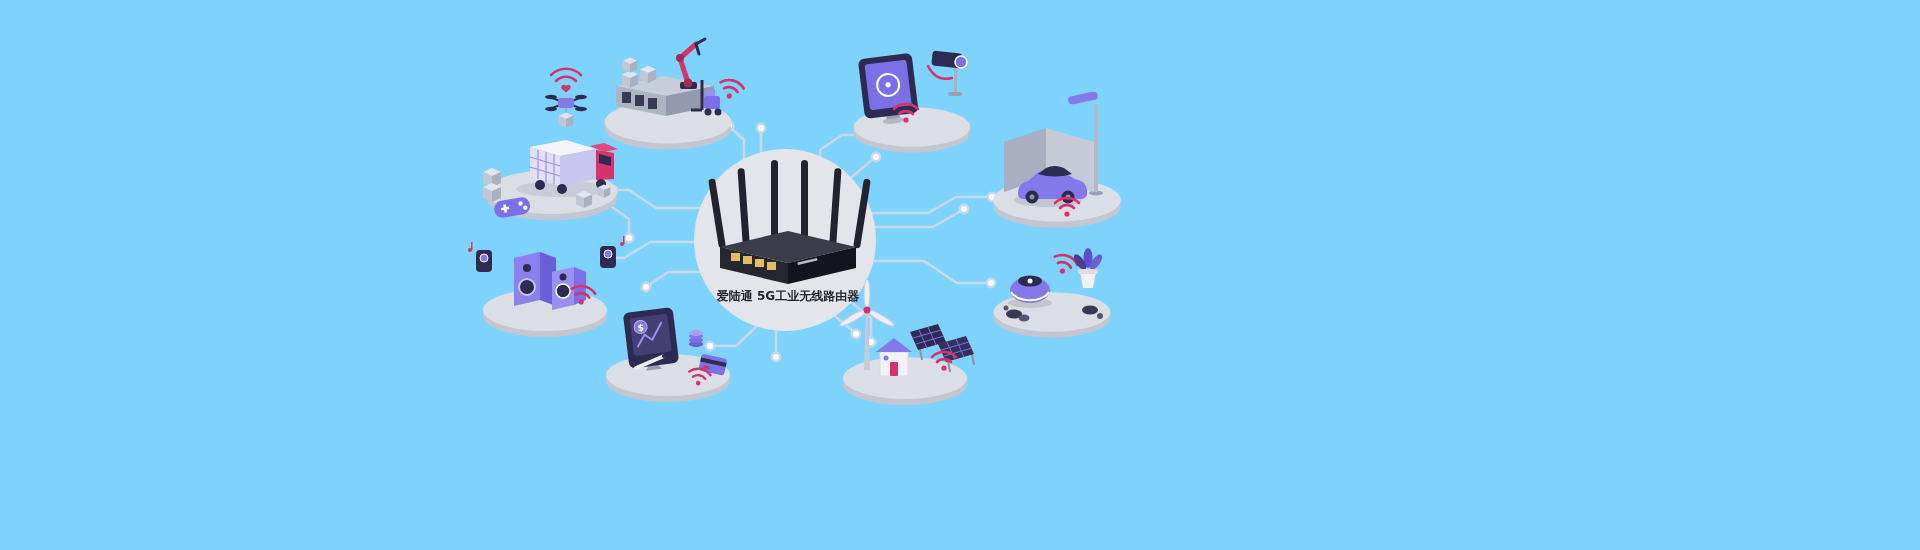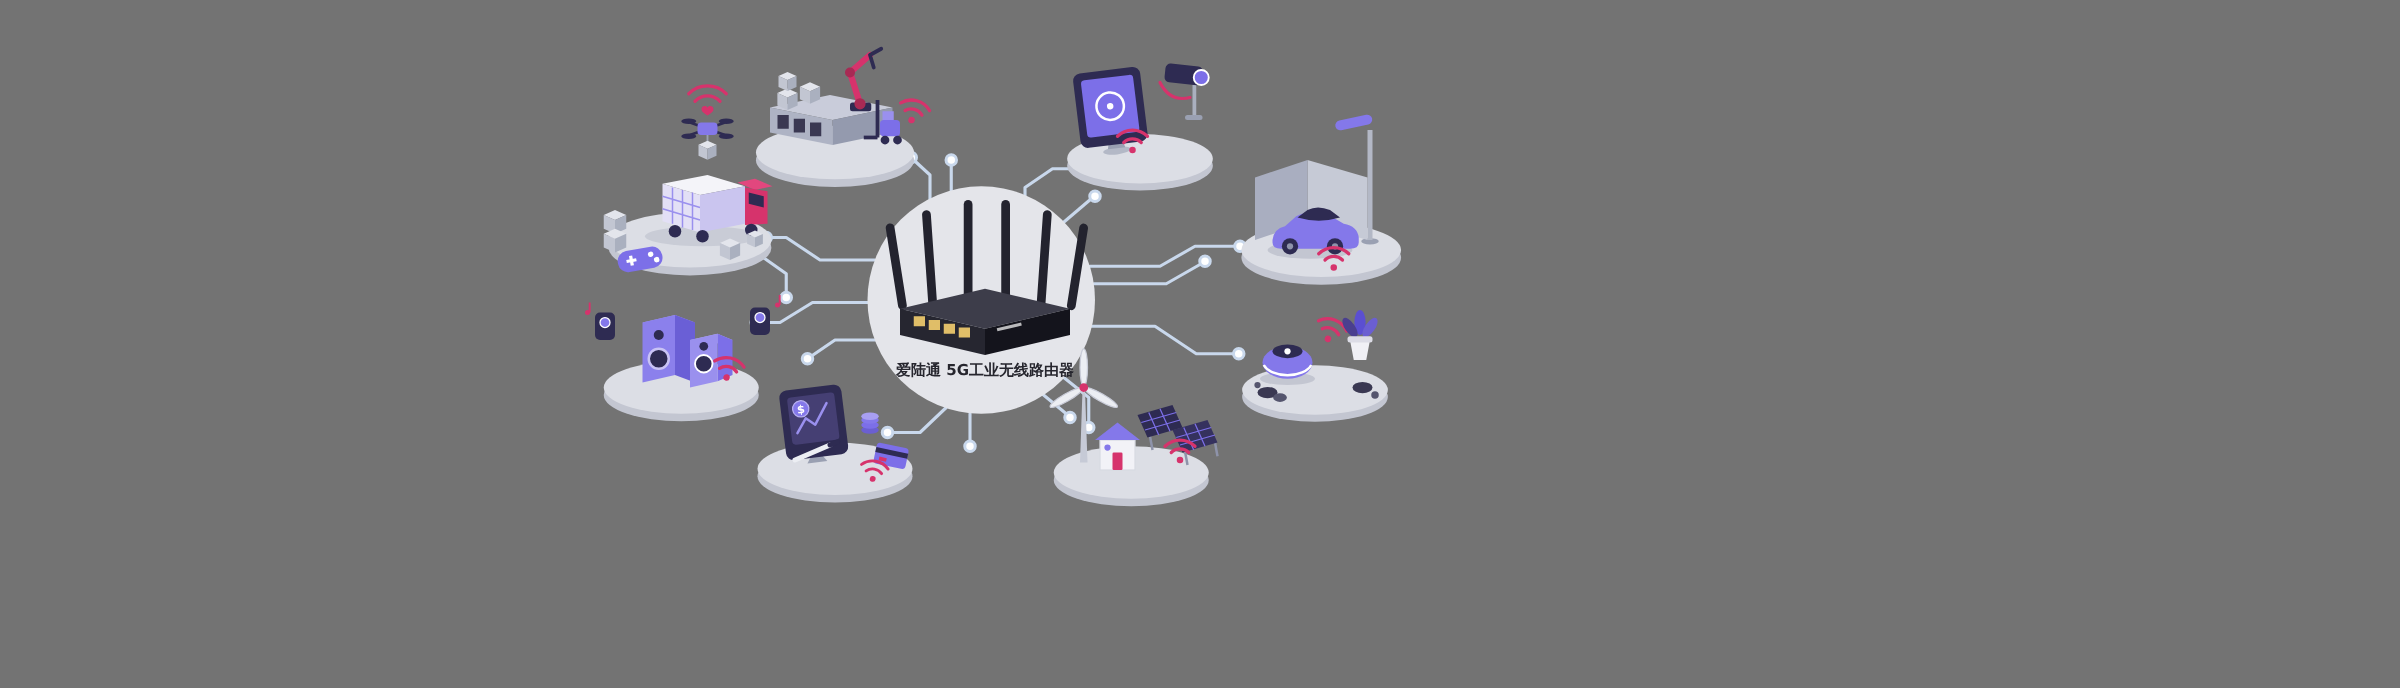--- a/index.html
+++ b/index.html
@@ -1,16 +1,16 @@
 <!DOCTYPE html>
 <html><head>
 <meta charset="utf-8">
 <style>
   html,body{margin:0;padding:0;background:#ffffff;}
-  .stage{position:relative;width:1920px;height:550px;background:#737373;overflow:hidden;
+  .stage{position:relative;width:1920px;height:550px;background:#7dd3fc;overflow:hidden;
          font-family:"DejaVu Sans","Liberation Sans",sans-serif;}
   .stage svg{position:absolute;left:0;top:0;display:block;}
   text{font-family:"DejaVu Sans","Liberation Sans",sans-serif;}
   .center-label{font-size:12px;font-weight:bold;fill:#26262e;}
   .screen-symbol{font-size:9px;font-weight:bold;fill:#ffffff;}
 </style>
 </head>
 <body>
 
 <div class="stage">

